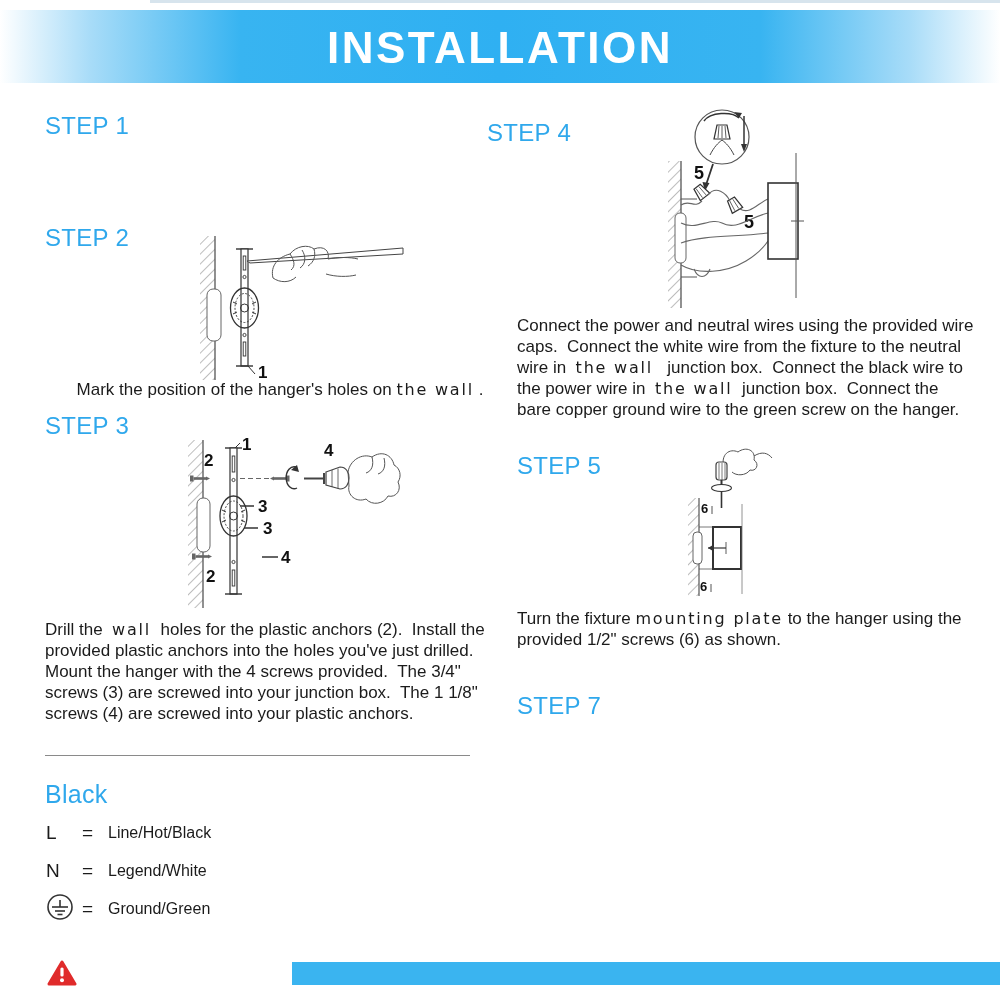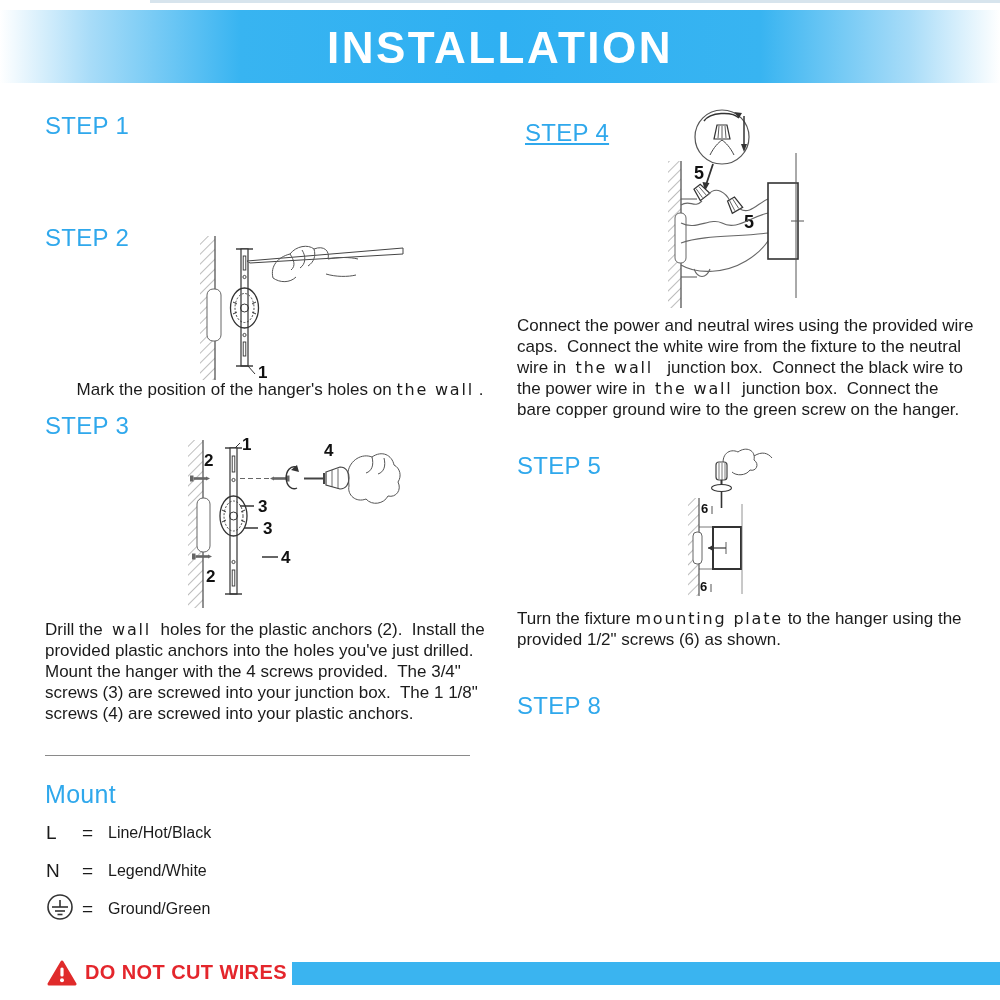--- a/index.html
+++ b/index.html
@@ -154,21 +154,21 @@
     <text x="85" y="98" font-size="17">3</text>
     <text x="146" y="20" font-size="17">4</text>
     <line x1="84" y1="121" x2="100" y2="121" stroke="#333" stroke-width="1.5"></line>
     <text x="103" y="127" font-size="17">4</text>
   </svg>
 
   <p class="body" style="left:45px;top:619px;width:447px;"><span>Drill the  </span><span class="alt">wall</span><span>  holes for the plastic anchors (2).  Install the provided plastic anchors into the holes you've just drilled.  Mount the hanger with the 4 screws provided.  The 3/4" screws (3) are screwed into your junction box.  The 1 1/8" screws (4) are screwed into your plastic anchors.</span></p>
 
   <div class="sep"></div>
 
-  <h2 class="h" style="left:45px;top:780px;font-size:25px;">Mount</h2>
+  <h2 class="h" style="left:45px;top:780px;font-size:25px;">Black</h2>
 
   <div class="legend">
     <div class="legend-row">
       <span class="leg-sym">L</span>
       <span class="leg-eq">=</span>
       <span class="leg-val">Line/Hot/Black</span>
     </div>
     <div class="legend-row">
       <span class="leg-sym">N</span>
       <span class="leg-eq">=</span>
@@ -182,21 +182,21 @@
           <line x1="6" y1="14" x2="22" y2="14" stroke="#333" stroke-width="1.6"></line>
           <line x1="9" y1="18" x2="19" y2="18" stroke="#333" stroke-width="1.6"></line>
           <line x1="11.5" y1="21.5" x2="16.5" y2="21.5" stroke="#333" stroke-width="1.6"></line>
         </svg>
       </span>
       <span class="leg-eq">=</span>
       <span class="leg-val">Ground/Green</span>
     </div>
   </div>
 
-  <h2 class="h" style="left:525px;top:119px;text-decoration:underline;">STEP 4</h2>
+  <h2 class="h" style="left:487px;top:119px;">STEP 4</h2>
 
   <svg class="ill" style="left:598px;top:103px;" width="305" height="210" viewBox="0 0 305 210">
     <defs>
       <pattern id="h4" width="7" height="7" patternUnits="userSpaceOnUse" patternTransform="rotate(45)">
         <line x1="0" y1="0" x2="0" y2="7" stroke="#888" stroke-width="1.1"></line>
       </pattern>
     </defs>
     <g>
       <circle cx="124" cy="34" r="27" fill="#fff" stroke="#555" stroke-width="1.2"></circle>
       <path d="M119,22 L129,22 L132,36 L116,36 Z" fill="#fff" stroke="#333" stroke-width="1.2"></path>
@@ -284,23 +284,22 @@
       <line x1="88" y1="102" x2="70" y2="102" stroke="#333" stroke-width="1.2"></line>
       <polygon points="70,102 75,99 75,105" fill="#333"></polygon>
       <line x1="104" y1="58" x2="104" y2="148" stroke="#777" stroke-width="0.8"></line>
     </g>
     <line x1="73" y1="138" x2="73" y2="146" stroke="#555" stroke-width="1"></line>
     <text x="62" y="145" font-size="13">6</text>
   </svg>
 
   <p class="body" style="left:517px;top:608px;width:458px;"><span>Turn the fixture </span><span class="alt">mounting plate</span><span> to the hanger using the provided 1/2" screws (6) as shown.</span></p>
 
-  <h2 class="h" style="left:517px;top:692px;">STEP 8</h2>
+  <h2 class="h" style="left:517px;top:692px;">STEP 7</h2>
 
   <svg style="position:absolute;left:47px;top:959px;" width="30" height="28" viewBox="0 0 30 28">
     <path d="M15,3 L28,25 L2,25 Z" fill="#e02b2b" stroke="#e02b2b" stroke-width="3" stroke-linejoin="round"></path>
     <rect x="13.4" y="8.5" width="3.2" height="9" rx="1.5" fill="#fff"></rect>
     <circle cx="15" cy="21.3" r="2" fill="#fff"></circle>
   </svg>
-  <p class="warn-text">DO NOT CUT WIRES</p>
   <div class="warn-bar"></div>
 
 </div>
 
 </body></html>

